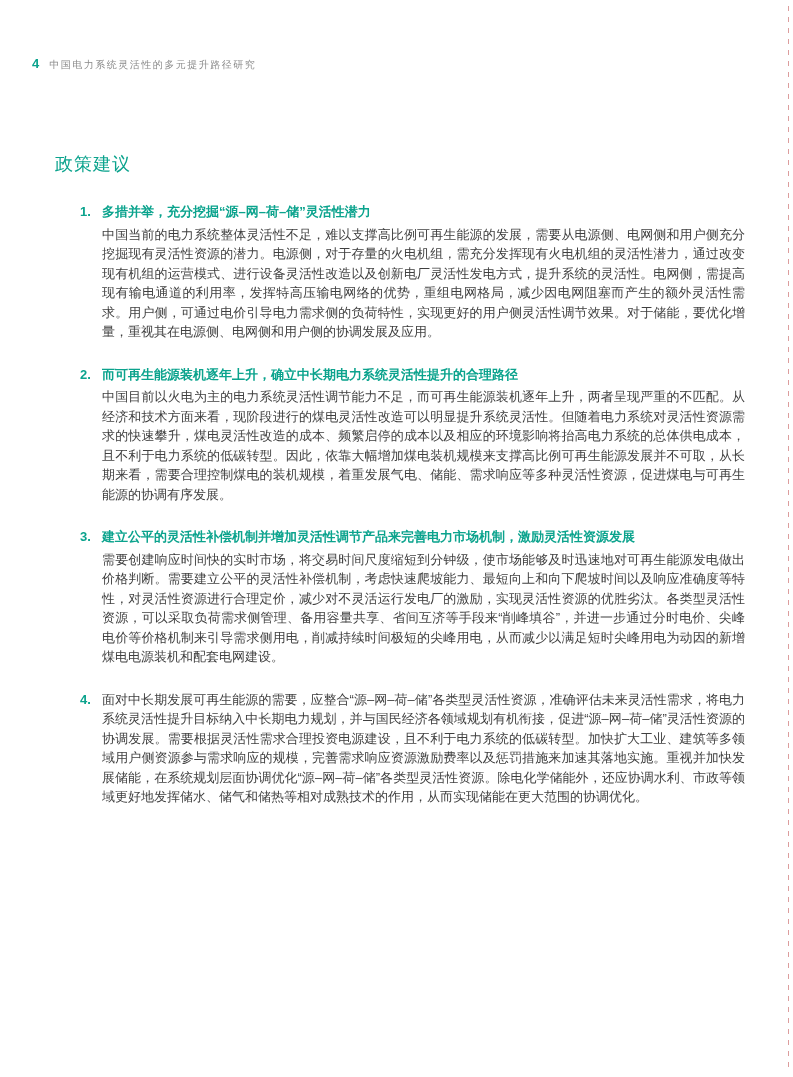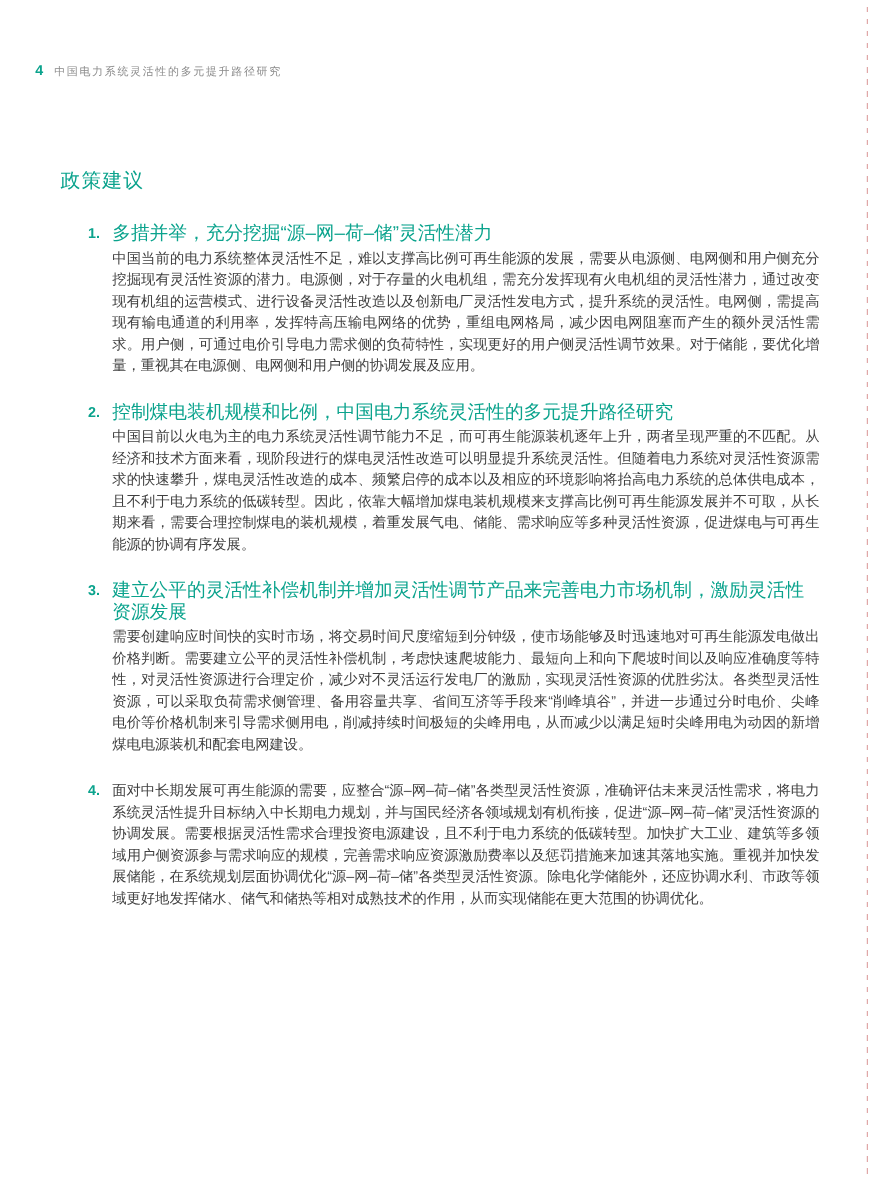--- a/index.html
+++ b/index.html
@@ -65,22 +65,22 @@
   .section-num {
     flex: 0 0 22px;
     color: #0ba38d;
     font-size: 13px;
     font-weight: bold;
     line-height: 19.5px;
   }
   .section-content { flex: 1; }
   .section-heading {
     color: #0ba38d;
-    font-size: 17px;
-    font-weight: normal;
+    font-size: 13px;
+    font-weight: bold;
     line-height: 19.5px;
     margin-bottom: 3px;
   }
   .section-body {
     color: #3f3f3f;
     font-size: 13px;
     line-height: 19.5px;
     text-align: justify;
     text-justify: inter-ideograph;
   }
@@ -102,21 +102,21 @@
     <div class="section-num">1.</div>
     <div class="section-content">
       <div class="section-heading">多措并举，充分挖掘“源–网–荷–储”灵活性潜力</div>
       <p class="section-body">中国当前的电力系统整体灵活性不足，难以支撑高比例可再生能源的发展，需要从电源侧、电网侧和用户侧充分挖掘现有灵活性资源的潜力。电源侧，对于存量的火电机组，需充分发挥现有火电机组的灵活性潜力，通过改变现有机组的运营模式、进行设备灵活性改造以及创新电厂灵活性发电方式，提升系统的灵活性。电网侧，需提高现有输电通道的利用率，发挥特高压输电网络的优势，重组电网格局，减少因电网阻塞而产生的额外灵活性需求。用户侧，可通过电价引导电力需求侧的负荷特性，实现更好的用户侧灵活性调节效果。对于储能，要优化增量，重视其在电源侧、电网侧和用户侧的协调发展及应用。</p>
     </div>
   </div>
 
   <div class="section">
     <div class="section-num">2.</div>
     <div class="section-content">
-      <div class="section-heading">控制煤电装机规模和比例，中国电力系统灵活性的多元提升路径研究</div>
+      <div class="section-heading">而可再生能源装机逐年上升，确立中长期电力系统灵活性提升的合理路径</div>
       <p class="section-body">中国目前以火电为主的电力系统灵活性调节能力不足，而可再生能源装机逐年上升，两者呈现严重的不匹配。从经济和技术方面来看，现阶段进行的煤电灵活性改造可以明显提升系统灵活性。但随着电力系统对灵活性资源需求的快速攀升，煤电灵活性改造的成本、频繁启停的成本以及相应的环境影响将抬高电力系统的总体供电成本，且不利于电力系统的低碳转型。因此，依靠大幅增加煤电装机规模来支撑高比例可再生能源发展并不可取，从长期来看，需要合理控制煤电的装机规模，着重发展气电、储能、需求响应等多种灵活性资源，促进煤电与可再生能源的协调有序发展。</p>
     </div>
   </div>
 
   <div class="section">
     <div class="section-num">3.</div>
     <div class="section-content">
       <div class="section-heading">建立公平的灵活性补偿机制并增加灵活性调节产品来完善电力市场机制，激励灵活性资源发展</div>
       <p class="section-body">需要创建响应时间快的实时市场，将交易时间尺度缩短到分钟级，使市场能够及时迅速地对可再生能源发电做出价格判断。需要建立公平的灵活性补偿机制，考虑快速爬坡能力、最短向上和向下爬坡时间以及响应准确度等特性，对灵活性资源进行合理定价，减少对不灵活运行发电厂的激励，实现灵活性资源的优胜劣汰。各类型灵活性资源，可以采取负荷需求侧管理、备用容量共享、省间互济等手段来“削峰填谷”，并进一步通过分时电价、尖峰电价等价格机制来引导需求侧用电，削减持续时间极短的尖峰用电，从而减少以满足短时尖峰用电为动因的新增煤电电源装机和配套电网建设。</p>
     </div>

